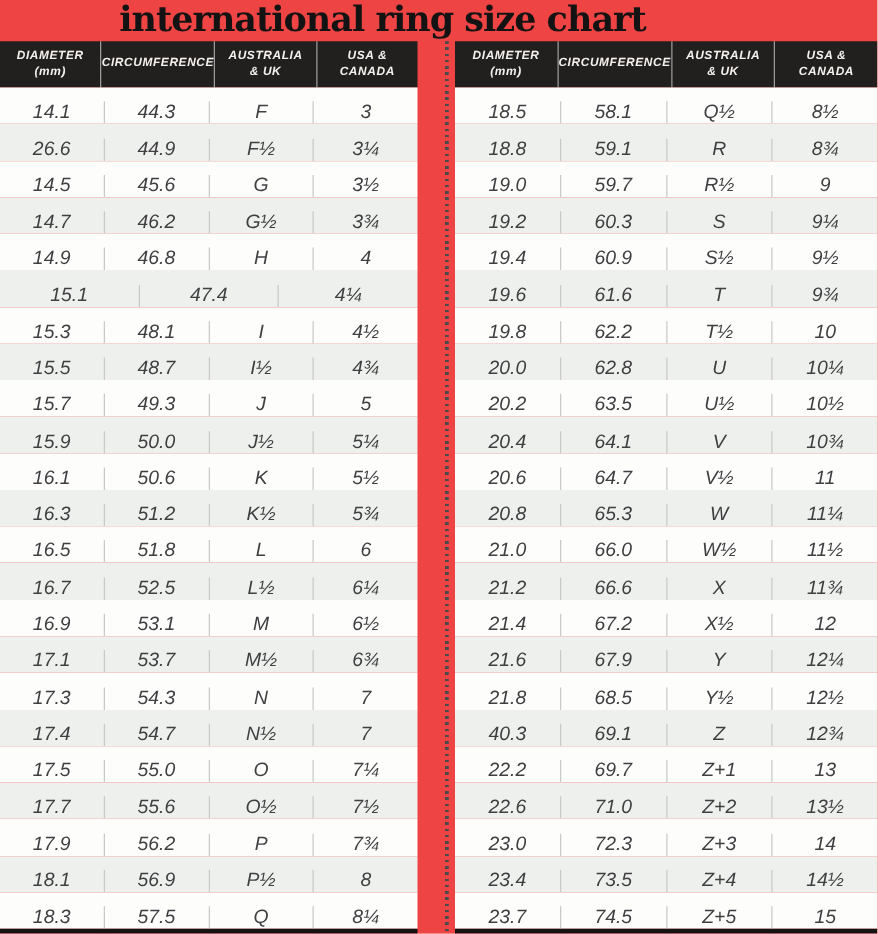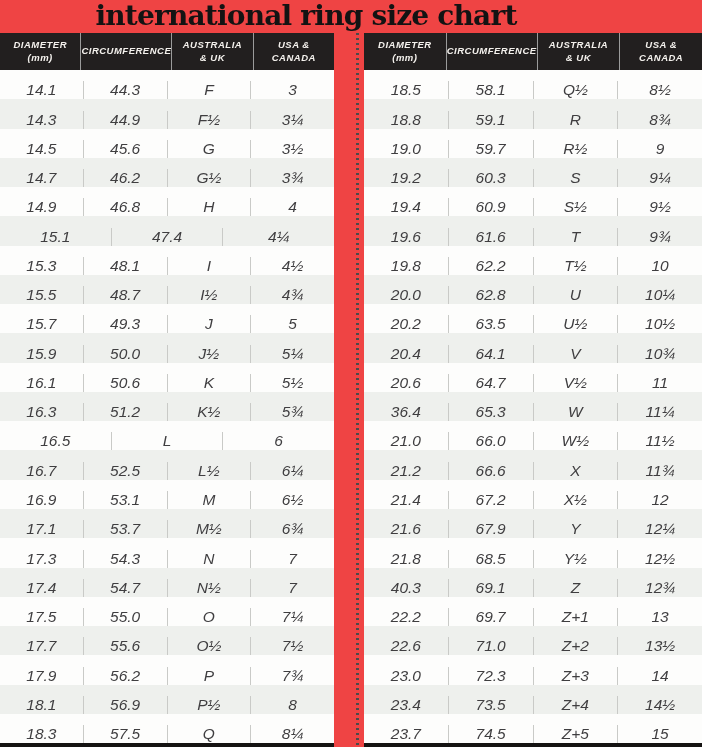--- a/index.html
+++ b/index.html
@@ -78,21 +78,21 @@
           </div>
         </div>
       <div class="t-body">
           <div class="t-row">
             <div class="t-cell">14.1</div>
             <div class="t-cell">44.3</div>
             <div class="t-cell">F</div>
             <div class="t-cell">3</div>
           </div>
           <div class="t-row">
-            <div class="t-cell">14.3</div>
+            <div class="t-cell">26.6</div>
             <div class="t-cell">44.9</div>
             <div class="t-cell">F½</div>
             <div class="t-cell">3¼</div>
           </div>
           <div class="t-row">
             <div class="t-cell">14.5</div>
             <div class="t-cell">45.6</div>
             <div class="t-cell">G</div>
             <div class="t-cell">3½</div>
           </div>
@@ -144,20 +144,21 @@
             <div class="t-cell">5½</div>
           </div>
           <div class="t-row">
             <div class="t-cell">16.3</div>
             <div class="t-cell">51.2</div>
             <div class="t-cell">K½</div>
             <div class="t-cell">5¾</div>
           </div>
           <div class="t-row">
             <div class="t-cell">16.5</div>
+            <div class="t-cell">51.8</div>
             <div class="t-cell">L</div>
             <div class="t-cell">6</div>
           </div>
           <div class="t-row">
             <div class="t-cell">16.7</div>
             <div class="t-cell">52.5</div>
             <div class="t-cell">L½</div>
             <div class="t-cell">6¼</div>
           </div>
           <div class="t-row">
@@ -301,21 +302,21 @@
             <div class="t-cell">V</div>
             <div class="t-cell">10¾</div>
           </div>
           <div class="t-row">
             <div class="t-cell">20.6</div>
             <div class="t-cell">64.7</div>
             <div class="t-cell">V½</div>
             <div class="t-cell">11</div>
           </div>
           <div class="t-row">
-            <div class="t-cell">36.4</div>
+            <div class="t-cell">20.8</div>
             <div class="t-cell">65.3</div>
             <div class="t-cell">W</div>
             <div class="t-cell">11¼</div>
           </div>
           <div class="t-row">
             <div class="t-cell">21.0</div>
             <div class="t-cell">66.0</div>
             <div class="t-cell">W½</div>
             <div class="t-cell">11½</div>
           </div>

